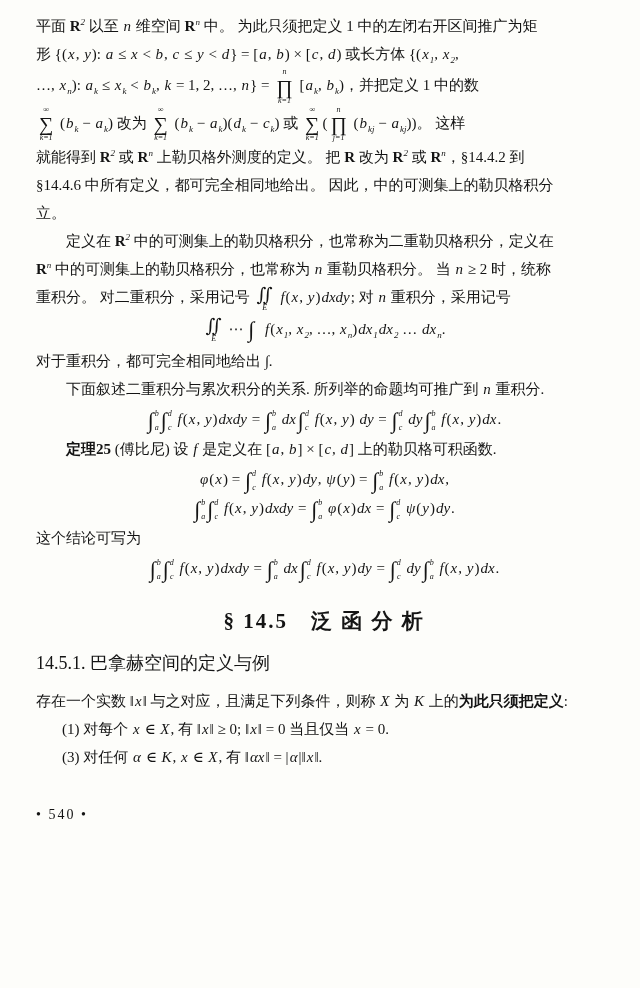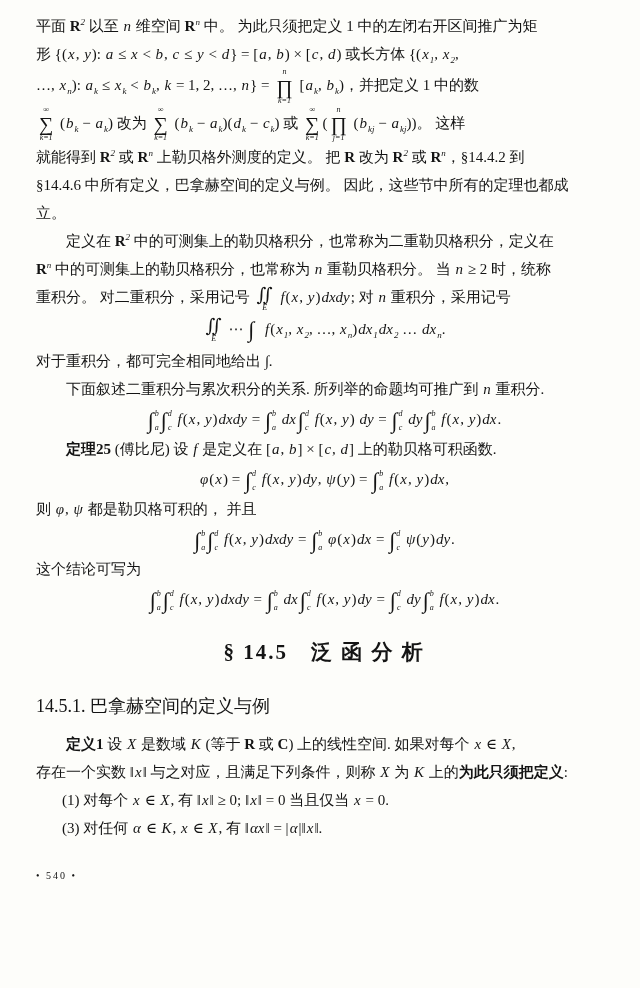--- a/index.html
+++ b/index.html
@@ -20,21 +20,21 @@
   .ind { text-indent:2em; }
   .li  { padding-left:26px; }
   .fx  { text-align:center; margin:3px 0; font-size:15px; line-height:26px; }
 
   em { font-style:italic; padding:0 1px; font-family:"Liberation Serif","DejaVu Serif",serif; }
   b  { font-weight:bold; }
   sub, sup { font-size:9px; font-style:italic; line-height:0; }
 
   .h1 {
     font-size:21px; font-weight:bold; text-align:center;
-    margin:26px 0 28px; letter-spacing:2px;
+    margin:26px 0 16px; letter-spacing:2px;
   }
   .h2 { font-size:18px; font-weight:normal; margin:0 0 12px; }
 
   
   .bigop {
     display:inline-flex; flex-direction:column; align-items:center;
     vertical-align:middle; line-height:1; margin:0 3px;
   }
   .bigop .lm  { font-size:8px; line-height:1.1; font-style:italic; white-space:nowrap; }
   .bigop .bo  { font-size:20px; line-height:1; font-style:normal; }
@@ -43,21 +43,21 @@
   
   .intw { display:inline-flex; align-items:center; vertical-align:middle; margin:0 1px; }
   .intw .ig { font-size:22px; line-height:1; }
   .intw .il {
     display:inline-flex; flex-direction:column; justify-content:space-between;
     height:22px; font-size:8px; line-height:1; margin-left:1px; min-width:4px;
   }
   .intw .il i { display:block; font-style:italic; }
 
   .pagenum {
-    font-size:10px; margin-top:28px; letter-spacing:2px;
+    font-size:14px; margin-top:36px; letter-spacing:2px;
   }
 </style>
 </head>
 <body>
 
 <div class="page">
   <div>
       <div class="ln">平面 <b>R</b><sup>2</sup> 以至 <em>n</em> 维空间 <b>R</b><sup>n</sup> 中。 为此只须把定义 1 中的左闭右开区间推广为矩</div>
       <div class="ln">形 {(<em>x</em>, <em>y</em>): <em>a</em> ≤ <em>x</em> &lt; <em>b</em>, <em>c</em> ≤ <em>y</em> &lt; <em>d</em>} = [<em>a</em>, <em>b</em>) × [<em>c</em>, <em>d</em>) 或长方体 {(<em>x</em><sub>1</sub>, <em>x</em><sub>2</sub>,</div>
       <div class="ln">…, <em>x</em><sub>n</sub>): <em>a</em><sub>k</sub> ≤ <em>x</em><sub>k</sub> &lt; <em>b</em><sub>k</sub>, <em>k</em> = 1, 2, …, <em>n</em>} = <span class="bigop">
@@ -76,21 +76,21 @@
         </span> (<em>b</em><sub>k</sub> − <em>a</em><sub>k</sub>)(<em>d</em><sub>k</sub> − <em>c</em><sub>k</sub>) 或 <span class="bigop">
           <span class="lm">∞</span>
           <span class="bo">∑</span>
           <span class="lm">k=1</span>
         </span>(<span class="bigop">
           <span class="lm">n</span>
           <span class="bo">∏</span>
           <span class="lm">j=1</span>
         </span> (<em>b</em><sub>kj</sub> − <em>a</em><sub>kj</sub>))。 这样</div>
       <div class="ln">就能得到 <b>R</b><sup>2</sup> 或 <b>R</b><sup>n</sup> 上勒贝格外测度的定义。 把 <b>R</b> 改为 <b>R</b><sup>2</sup> 或 <b>R</b><sup>n</sup>，§14.4.2 到</div>
-      <div class="ln">§14.4.6 中所有定义，巴拿赫空间的定义与例。 因此，这些节中所有的定理也都成</div>
+      <div class="ln">§14.4.6 中所有定义，都可完全相同地给出。 因此，中的可测集上的勒贝格积分</div>
       <div class="ln">立。</div>
       <div class="ln ind">定义在 <b>R</b><sup>2</sup> 中的可测集上的勒贝格积分，也常称为二重勒贝格积分，定义在</div>
       <div class="ln"><b>R</b><sup>n</sup> 中的可测集上的勒贝格积分，也常称为 <em>n</em> 重勒贝格积分。 当 <em>n</em> ≥ 2 时，统称</div>
       <div class="ln">重积分。 对二重积分，采用记号 <span class="bigop">
           <span class="bo2">∬</span>
           <span class="lm">E</span>
         </span> <em>f</em>(<em>x</em>, <em>y</em>)<em>dxdy</em>; 对 <em>n</em> 重积分，采用记号</div>
       <div class="ln fx"><span class="bigop">
           <span class="bo2">∬</span>
           <span class="lm">E</span>
@@ -147,21 +147,20 @@
             <i>d</i>
             <i>c</i>
           </span>
         </span> <em>f</em>(<em>x</em>, <em>y</em>)<em>dy</em>, <em>ψ</em>(<em>y</em>) = <span class="intw">
           <span class="ig">∫</span>
           <span class="il">
             <i>b</i>
             <i>a</i>
           </span>
         </span> <em>f</em>(<em>x</em>, <em>y</em>)<em>dx</em>,</div>
-      <div class="ln">则 <em>φ</em>, <em>ψ</em> 都是勒贝格可积的， 并且</div>
       <div class="ln fx"><span class="intw">
           <span class="ig">∫</span>
           <span class="il">
             <i>b</i>
             <i>a</i>
           </span>
         </span><span class="intw">
           <span class="ig">∫</span>
           <span class="il">
             <i>d</i>
@@ -213,19 +212,18 @@
           </span>
         </span> <em>dy</em><span class="intw">
           <span class="ig">∫</span>
           <span class="il">
             <i>b</i>
             <i>a</i>
           </span>
         </span> <em>f</em>(<em>x</em>, <em>y</em>)<em>dx</em>.</div>
       <div class="h1">§ 14.5　泛 函 分 析</div>
       <div class="h2">14.5.1. 巴拿赫空间的定义与例</div>
-      <div class="ln ind"><b>定义1</b> 设 <em>X</em> 是数域 <em>K</em> (等于 <b>R</b> 或 <b>C</b>) 上的线性空间. 如果对每个 <em>x</em> ∈ <em>X</em>,</div>
       <div class="ln">存在一个实数 ‖<em>x</em>‖ 与之对应，且满足下列条件，则称 <em>X</em> 为 <em>K</em> 上的<b>为此只须把定义</b>:</div>
       <div class="ln li">(1) 对每个 <em>x</em> ∈ <em>X</em>, 有 ‖<em>x</em>‖ ≥ 0; ‖<em>x</em>‖ = 0 当且仅当 <em>x</em> = 0.</div>
       <div class="ln li">(3) 对任何 <em>α</em> ∈ <em>K</em>, <em>x</em> ∈ <em>X</em>, 有 ‖<em>αx</em>‖ = |<em>α</em>|‖<em>x</em>‖.</div>
     </div>
   <div class="pagenum">• 540 •</div>
 </div>
 
 </body></html>

